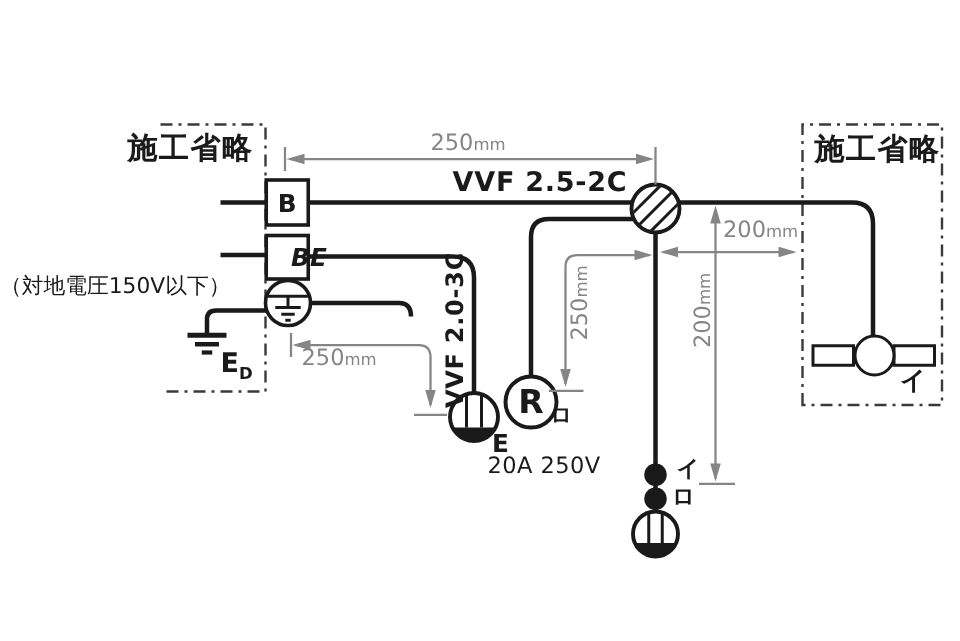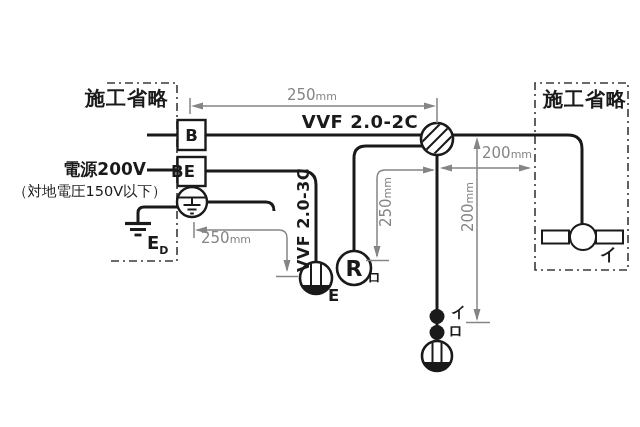--- a/index.html
+++ b/index.html
@@ -2,21 +2,21 @@
 <html><head>
 <meta charset="utf-8">
 <style>
   html,body{margin:0;padding:0;background:#fff;}
   #canvas{position:relative;width:640px;height:427px;background:#ffffff;overflow:hidden;
           font-family:"DejaVu Sans",sans-serif;color:#1a1a1a;}
   #wires{position:absolute;left:0;top:0;z-index:1;}
   .lbl{position:absolute;z-index:2;white-space:nowrap;line-height:1.05;}
   .jp-big{font-size:20px;font-weight:bold;letter-spacing:1px;}
   .src{font-size:17px;font-weight:600;text-align:right;}
-  .note{font-size:14.5px;font-weight:500;text-align:left;padding-left:13px;}
+  .note{font-size:14.5px;font-weight:500;text-align:left;}
   .cable{font-size:18px;font-weight:600;letter-spacing:.5px;}
   .dim{font-size:15px;font-weight:500;color:#858585;}
   .dim .unit{font-size:11px;}
   .rot{transform:translate(-50%,-50%) rotate(-90deg);}
   .ctr{transform:translate(-50%,-50%);}
   .ctrx{transform:translateX(-50%);}
   .boxletter{font-size:16.5px;font-weight:600;}
   .rletter{font-size:22px;font-weight:bold;}
   .small-jp{font-size:15px;font-weight:600;}
   .ed{font-size:18px;font-weight:600;margin-top:14px;}
@@ -134,40 +134,40 @@
       <path d="M197,230 H279 Q287,230 287,238 V270" fill="none"></path>
       <polygon points="195,230 207,226.5 207,233.5" stroke="none"></polygon>
       <polygon points="287,272 283.5,260 290.5,260" stroke="none"></polygon>
       <path d="M276,276.5 H298" fill="none"></path>
     </g>
   </svg>
 
   <div class="lbl jp-big" style="left:85px;top:88px;">施工省略</div>
   <div class="lbl jp-big" style="left:543px;top:89px;">施工省略</div>
 
-  <div class="lbl src" style="left:44px;top:161px;width:102px;">電源200V</div>
   <div class="lbl note" style="left:0px;top:184px;width:152px;">（対地電圧150V以下）</div>
 
   <div class="lbl boxletter ctr" style="left:191.5px;top:135.5px;">B</div>
-  <div class="lbl boxletter ctr" style="left:183px;top:171.5px;">BE</div>
+  <div class="lbl boxletter ctr" style="left:206px;top:171.5px;font-style:italic;">BE</div>
 
   <div class="lbl ed" style="left:147px;top:220px;"><span>E</span><sub>D</sub></div>
 
-  <div class="lbl cable ctrx" style="left:360px;top:113px;">VVF 2.0-2C</div>
+  <div class="lbl cable ctrx" style="left:360px;top:113px;">VVF 2.5-2C</div>
   <div class="lbl cable rot" style="left:304px;top:220px;font-size:16px;">VVF 2.0-3C</div>
 
   <div class="lbl dim ctrx" style="left:312px;top:88px;"><span>250</span><span class="unit">mm</span></div>
   <div class="lbl dim" style="left:482px;top:146px;"><span>200</span><span class="unit">mm</span></div>
   <div class="lbl dim rot" style="left:469px;top:207px;"><span>200</span><span class="unit">mm</span></div>
   <div class="lbl dim rot" style="left:387px;top:202px;"><span>250</span><span class="unit">mm</span></div>
   <div class="lbl dim" style="left:201px;top:231px;"><span>250</span><span class="unit">mm</span></div>
 
   <div class="lbl rletter ctr" style="left:354px;top:269px;">R</div>
   <div class="lbl small-jp" style="left:367px;top:270px;font-size:14px;">ロ</div>
 
   <div class="lbl boxletter" style="left:328px;top:287px;">E</div>
+  <div class="lbl rating" style="left:325px;top:303px;">20A 250V</div>
 
   <div class="lbl small-jp" style="left:451px;top:305px;">イ</div>
   <div class="lbl small-jp" style="left:448px;top:324px;">ロ</div>
 
   <div class="lbl small-jp" style="left:600px;top:246px;font-size:17px;">イ</div>
 
 </div>
 
 </body></html>

